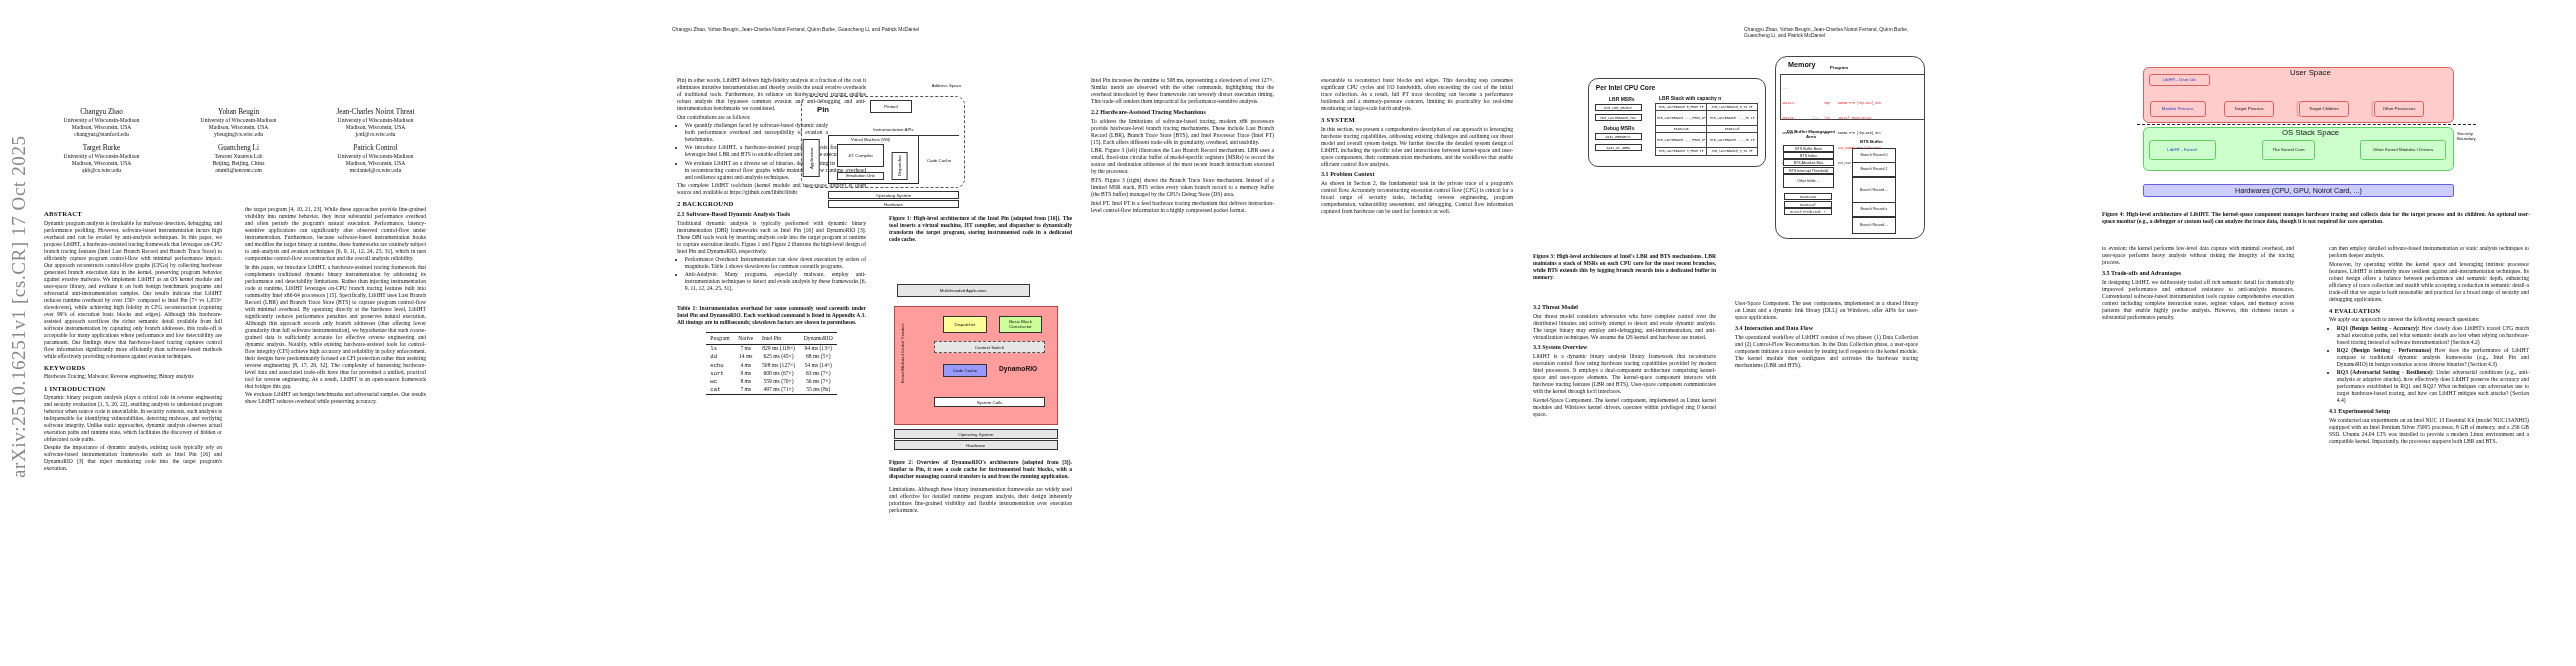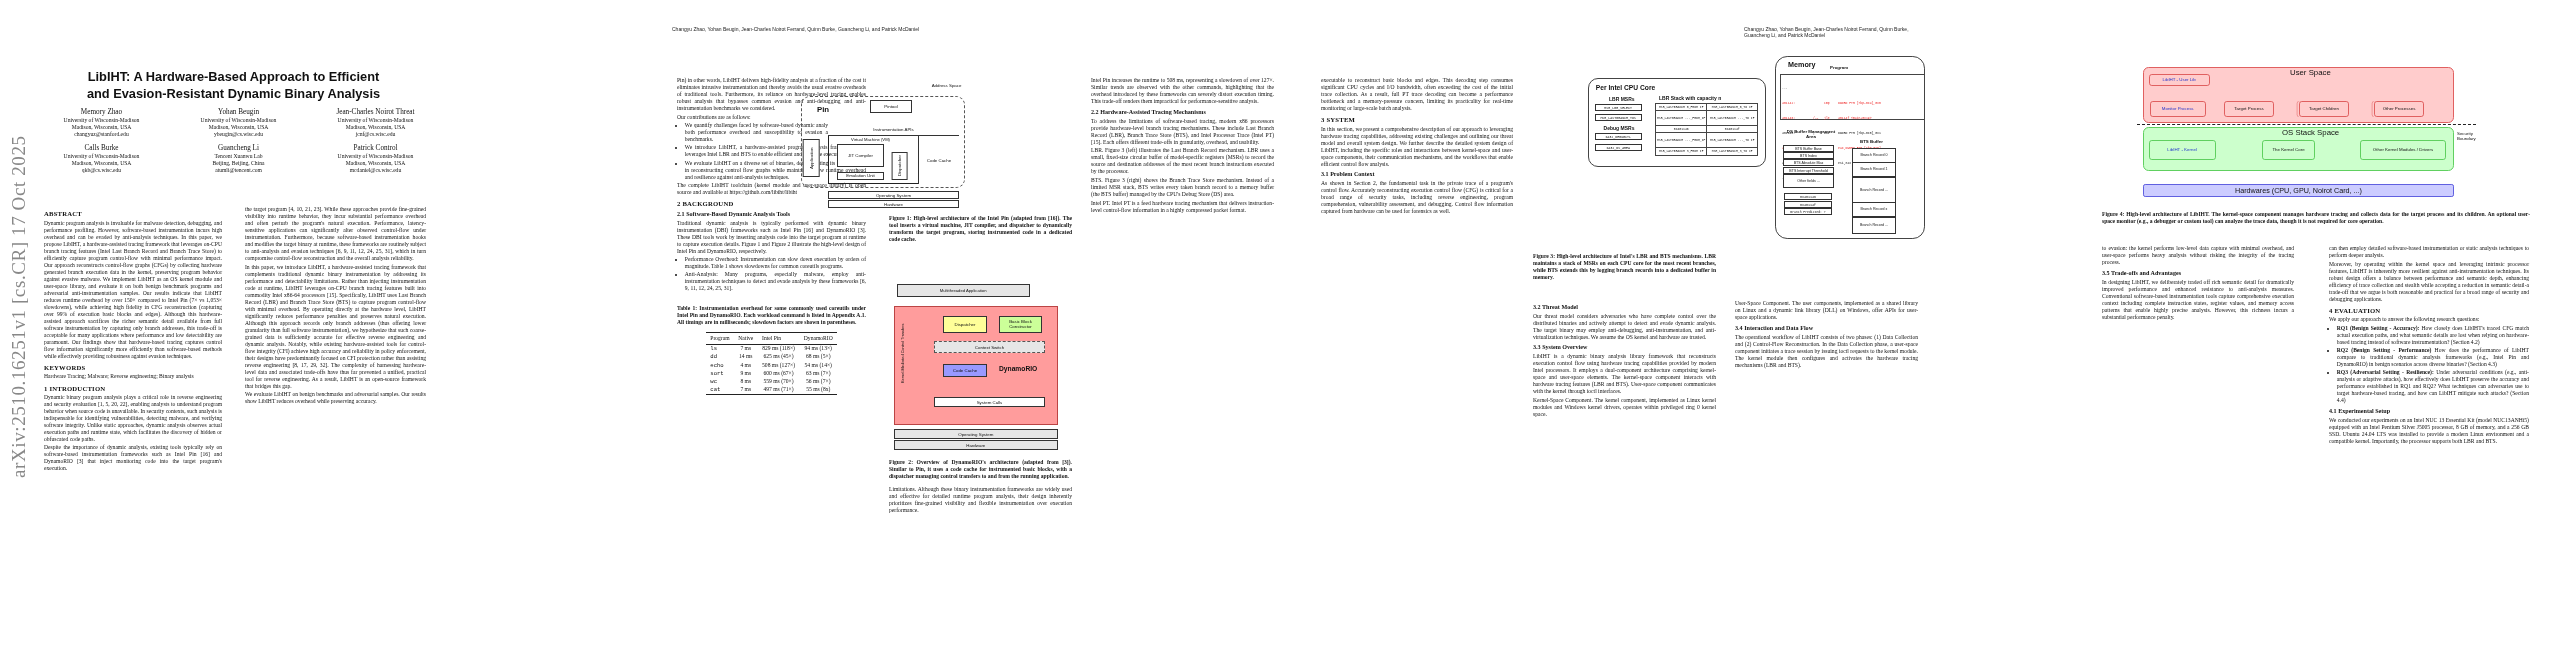--- a/index.html
+++ b/index.html
@@ -25,42 +25,41 @@
 table.t1 tr:last-child td{border-bottom:0.8px solid #222}
 table.t1 td:first-child{text-align:left;font-family:"Liberation Mono",monospace}
 ul.rq{margin-left:7.8px}
 ul.rq li{margin-bottom:1.1px}
 </style>
 </head>
 <body>
 
 <div class="page p1">
   <div class="arxiv">arXiv:2510.16251v1  [cs.CR]  17 Oct 2025</div>
-  <div class="title">LibIHT: A Hardware-Based Approach to Efficient and Evasion-Resistant Dynamic Binary Analysis</div>
   <div class="authors">
     <div>
-        <div class="nm">Memory Zhao</div>
+        <div class="nm">Changyu Zhao</div>
         <div>University of Wisconsin-Madison</div>
         <div>Madison, Wisconsin, USA</div>
         <div>changyuz@stanford.edu</div>
       </div>
     <div>
         <div class="nm">Yohan Beugin</div>
         <div>University of Wisconsin-Madison</div>
         <div>Madison, Wisconsin, USA</div>
         <div>ybeugin@cs.wisc.edu</div>
       </div>
     <div>
         <div class="nm">Jean-Charles Noirot Threat</div>
         <div>University of Wisconsin-Madison</div>
         <div>Madison, Wisconsin, USA</div>
         <div>jcnf@cs.wisc.edu</div>
       </div>
     <div>
-        <div class="nm">Calls Burke</div>
+        <div class="nm">Target Burke</div>
         <div>University of Wisconsin-Madison</div>
         <div>Madison, Wisconsin, USA</div>
         <div>qkb@cs.wisc.edu</div>
       </div>
     <div>
         <div class="nm">Guancheng Li</div>
         <div>Tencent Xuanwu Lab</div>
         <div>Beijing, Beijing, China</div>
         <div>atumli@tencent.com</div>
       </div>

